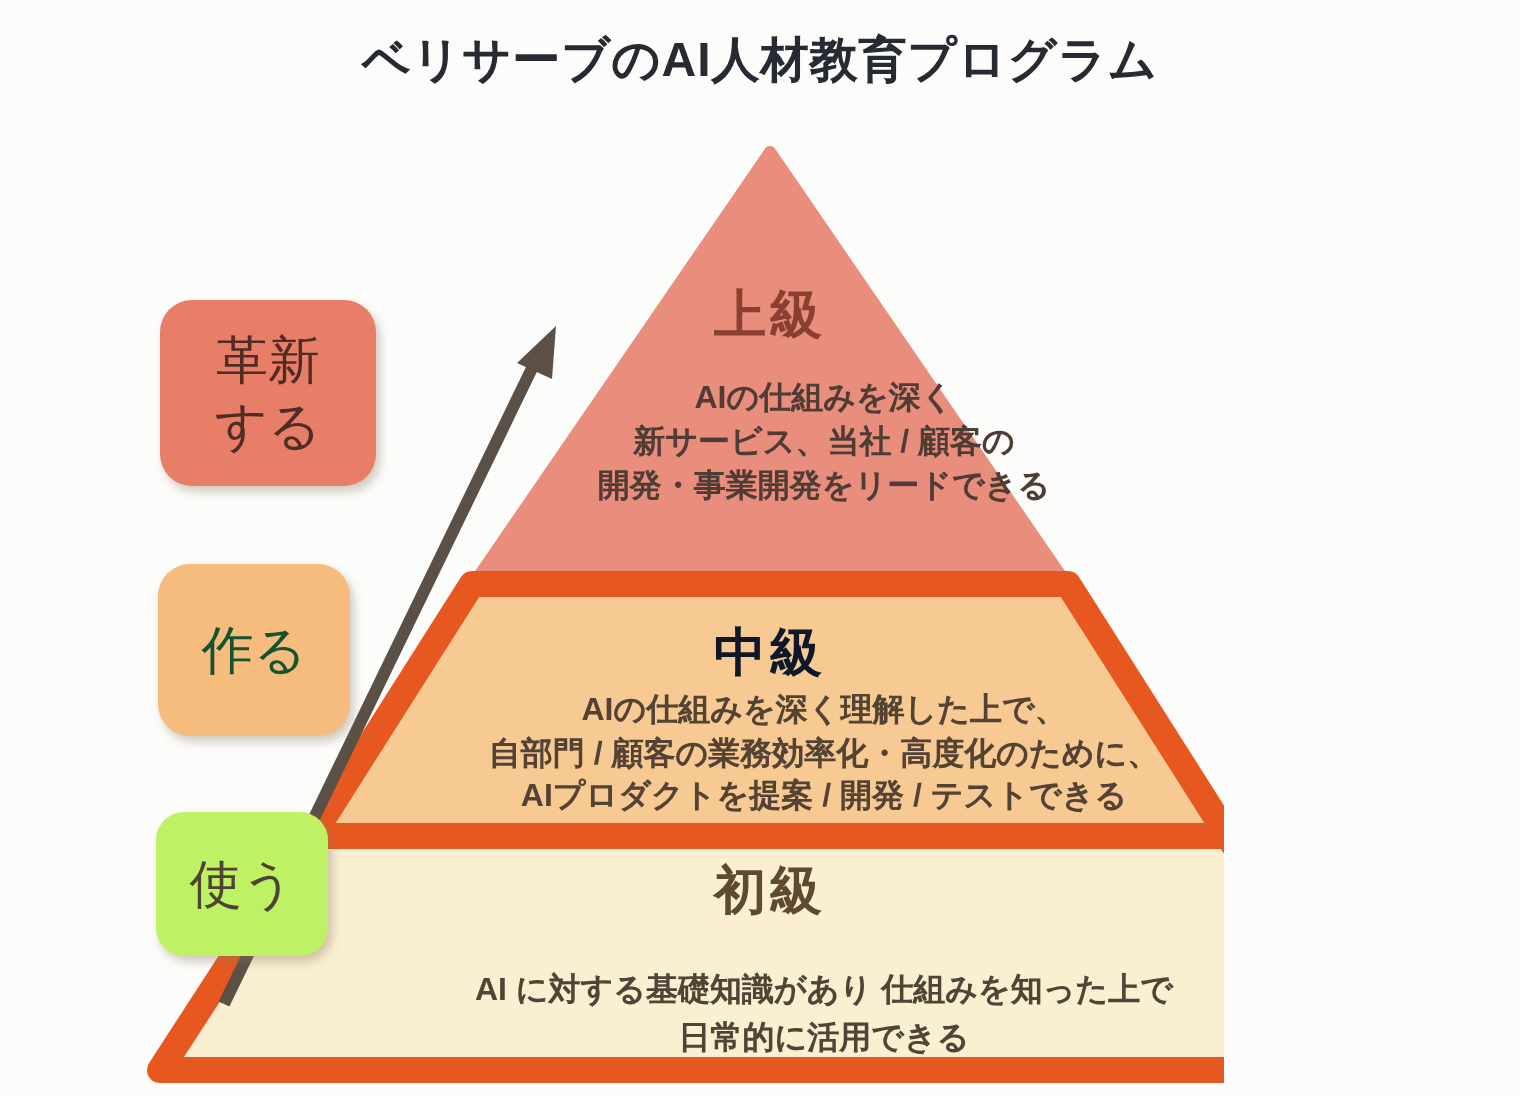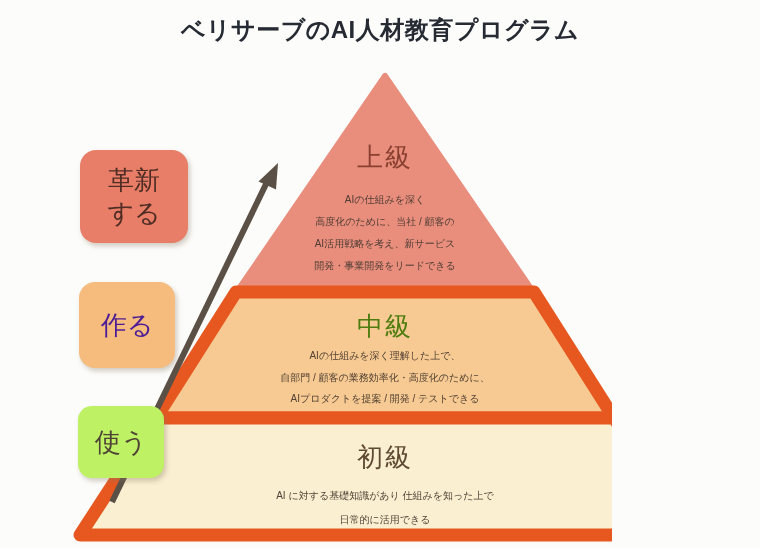--- a/index.html
+++ b/index.html
@@ -15,45 +15,45 @@
   .stage svg{position:absolute;left:0;top:0;}
 
   .diagram-title{
     position:absolute;left:0;top:14px;width:760px;
     text-align:center;font-size:24px;font-weight:bold;
     color:#262a33;letter-spacing:.5px;
   }
 
   .level-heading{
     position:absolute;left:235px;width:300px;
-    text-align:center;font-size:26px;font-weight:normal;letter-spacing:2px;
+    text-align:center;font-size:26px;font-weight:bold;letter-spacing:2px;
   }
   .heading-top{top:140px;color:#8a4031;}
-  .heading-mid{top:309px;color:#4d7c0f;}
-  .heading-bottom{top:428px;color:#5e4a33;margin-top:12px;}
+  .heading-mid{top:309px;color:#0f172a;}
+  .heading-bottom{top:428px;color:#5e4a33;}
 
   .level-body{
-    position:absolute;text-align:center;font-size:10px;font-weight:400;
+    position:absolute;text-align:center;font-size:16px;font-weight:700;margin-left:27px;
   }
   .body-top{left:235px;width:300px;top:189px;line-height:22px;color:#4f3d35;}
   .body-mid{left:180px;width:410px;top:345px;line-height:21.5px;color:#544234;}
   .body-bottom{left:180px;width:410px;top:484px;line-height:23.5px;color:#504437;}
 
   .badge{
     position:absolute;display:flex;align-items:center;justify-content:center;
     font-weight:normal;text-align:center;white-space:pre-line;
     box-shadow:2px 3px 5px rgba(140,120,100,.38);
   }
   .badge-innovate{
     left:80px;top:150px;width:108px;height:93px;border-radius:16px;
     background:#e97e68;color:#4f2d24;font-size:26px;line-height:33px;
   }
   .badge-create{
     left:79px;top:282px;width:96px;height:86px;border-radius:16px;
-    background:#f5bc7e;color:#4c1d95;font-size:26px;
+    background:#f5bc7e;color:#14532d;font-size:26px;
   }
   .badge-use{
     left:78px;top:406px;width:86px;height:72px;border-radius:14px;
     background:#bef264;color:#4f4336;font-size:26px;
   }
 </style>
 </head>
 <body>
 
 <div class="stage">
@@ -70,22 +70,21 @@
       <line x1="112" y1="502" x2="268" y2="180" stroke="#5b5046" stroke-width="6"></line>
       <polygon points="278,163 276,189.5 258.5,181.5" fill="#5b5046"></polygon>
     </g>
   </svg>
 
   <div class="diagram-title">ベリサーブのAI人材教育プログラム</div>
 
   <div class="level-heading heading-top">上級</div>
   <div class="level-body body-top">
     <div>AIの仕組みを深く</div>
-    <div>高度化のために、当社 / 顧客の</div>
-    <div>AI活用戦略を考え、新サービス</div>
+    <div>新サービス、当社 / 顧客の</div>
     <div>開発・事業開発をリードできる</div>
   </div>
 
   <div class="level-heading heading-mid">中級</div>
   <div class="level-body body-mid">
     <div>AIの仕組みを深く理解した上で、</div>
     <div>自部門 / 顧客の業務効率化・高度化のために、</div>
     <div>AIプロダクトを提案 / 開発 / テストできる</div>
   </div>
 

